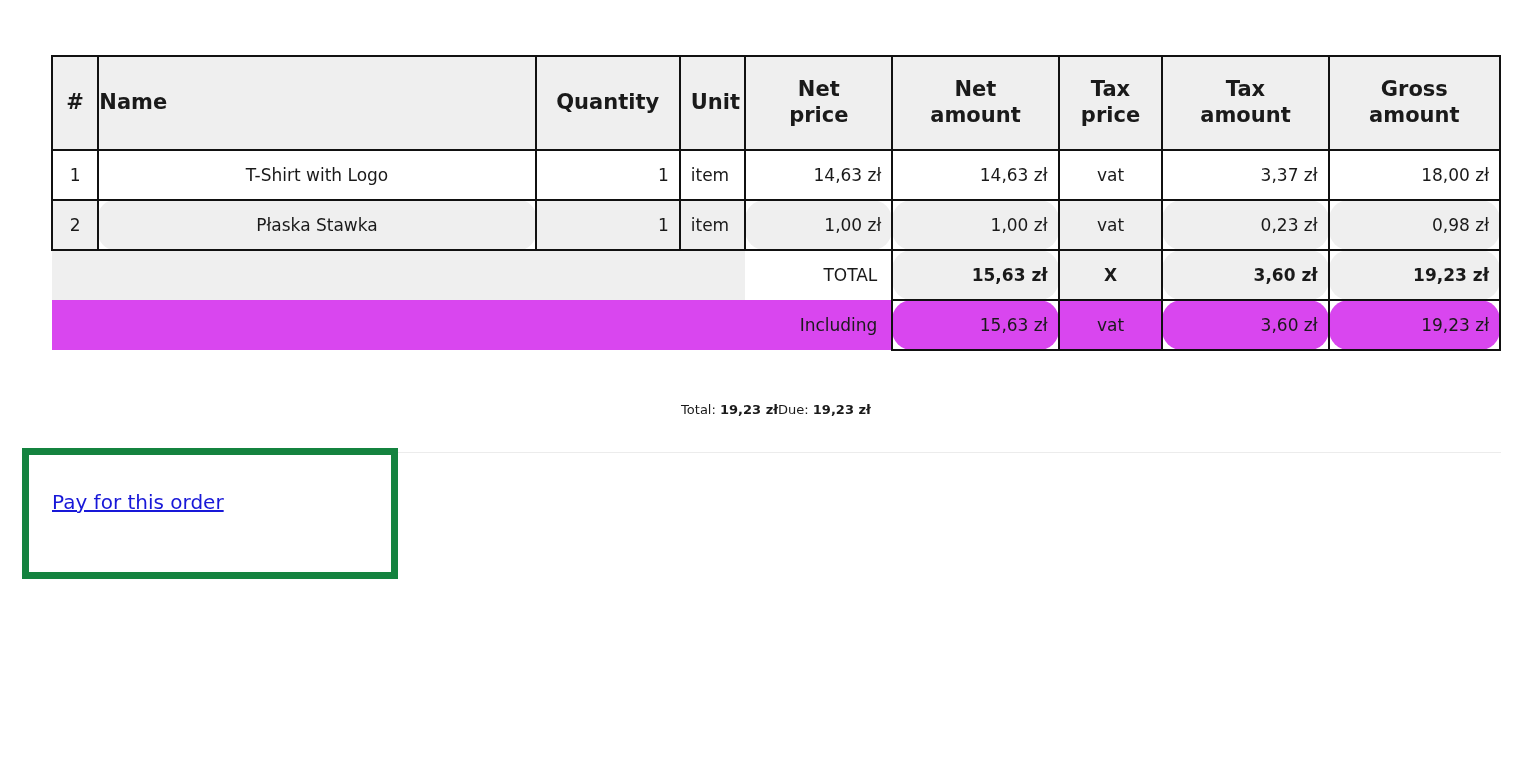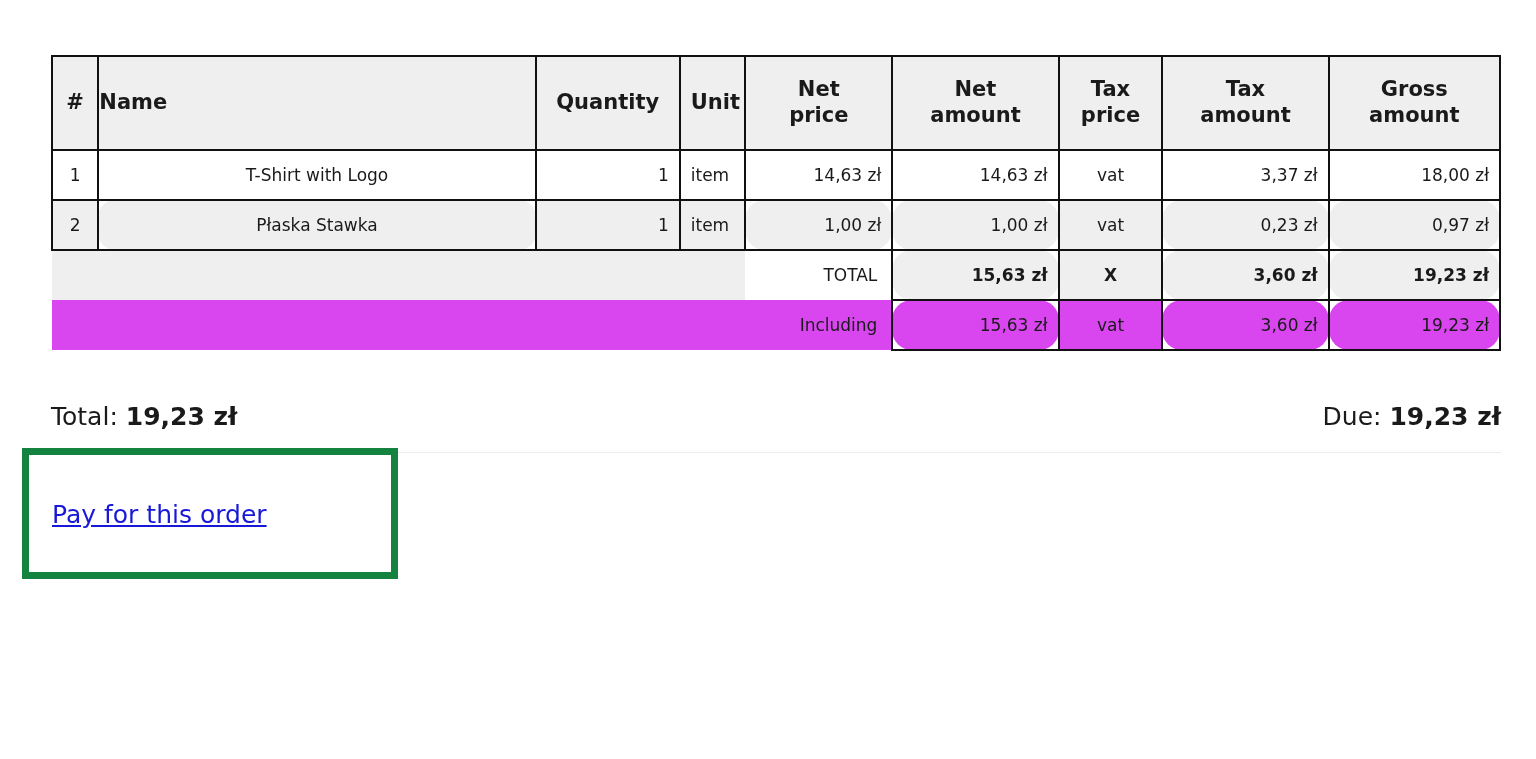--- a/index.html
+++ b/index.html
@@ -108,23 +108,23 @@
   col.w-taxa   { width: 165px; }
   col.w-gross  { width: 170px; }
 
   
   .totals-line {
     position: absolute;
     left: 51px;
     top: 402px;
     width: 1450px;
     display: flex;
-    justify-content: space-between;
+    justify-content: center;
     align-items: baseline;
-    font-size: 25px;
+    font-size: 13px;
     color: #1a1a1a;
   }
   .totals-line .amt { font-weight: bold; }
 
   
   .divider {
     position: absolute;
     left: 22px;
     top: 452px;
     width: 1479px;
@@ -139,25 +139,24 @@
     top: 448px;
     width: 376px;
     height: 131px;
     border: 7px solid #14833f;
     background: transparent;
   }
   .pay-link {
     position: absolute;
     left: 52px;
     top: 490px;
-    font-size: 25px;
+    font-size: 20px;
     color: #1818d8;
     text-decoration: underline;
     cursor: pointer;
-    margin-top: 10px;
   }
 </style>
 </head>
 <body>
 
 <div class="page">
 
   <div class="doc-title">Invoice summary</div>
 
   <div class="table-wrap">
@@ -215,21 +214,21 @@
         </tr>
         <tr class="alt">
           <td class="c-idx">2</td>
           <td class="c-name">Płaska Stawka</td>
           <td class="c-qty">1</td>
           <td class="c-unit">item</td>
           <td class="c-num">1,00 zł</td>
           <td class="c-num">1,00 zł</td>
           <td class="c-rate">vat</td>
           <td class="c-num">0,23 zł</td>
-          <td class="c-num">0,97 zł</td>
+          <td class="c-num">0,98 zł</td>
         </tr>
 
         <tr class="summary total">
           <td class="blank" colspan="4"></td>
           <td class="label">TOTAL</td>
           <td class="c-num">15,63 zł</td>
           <td class="c-rate">X</td>
           <td class="c-num">3,60 zł</td>
           <td class="c-num">19,23 zł</td>
         </tr>

